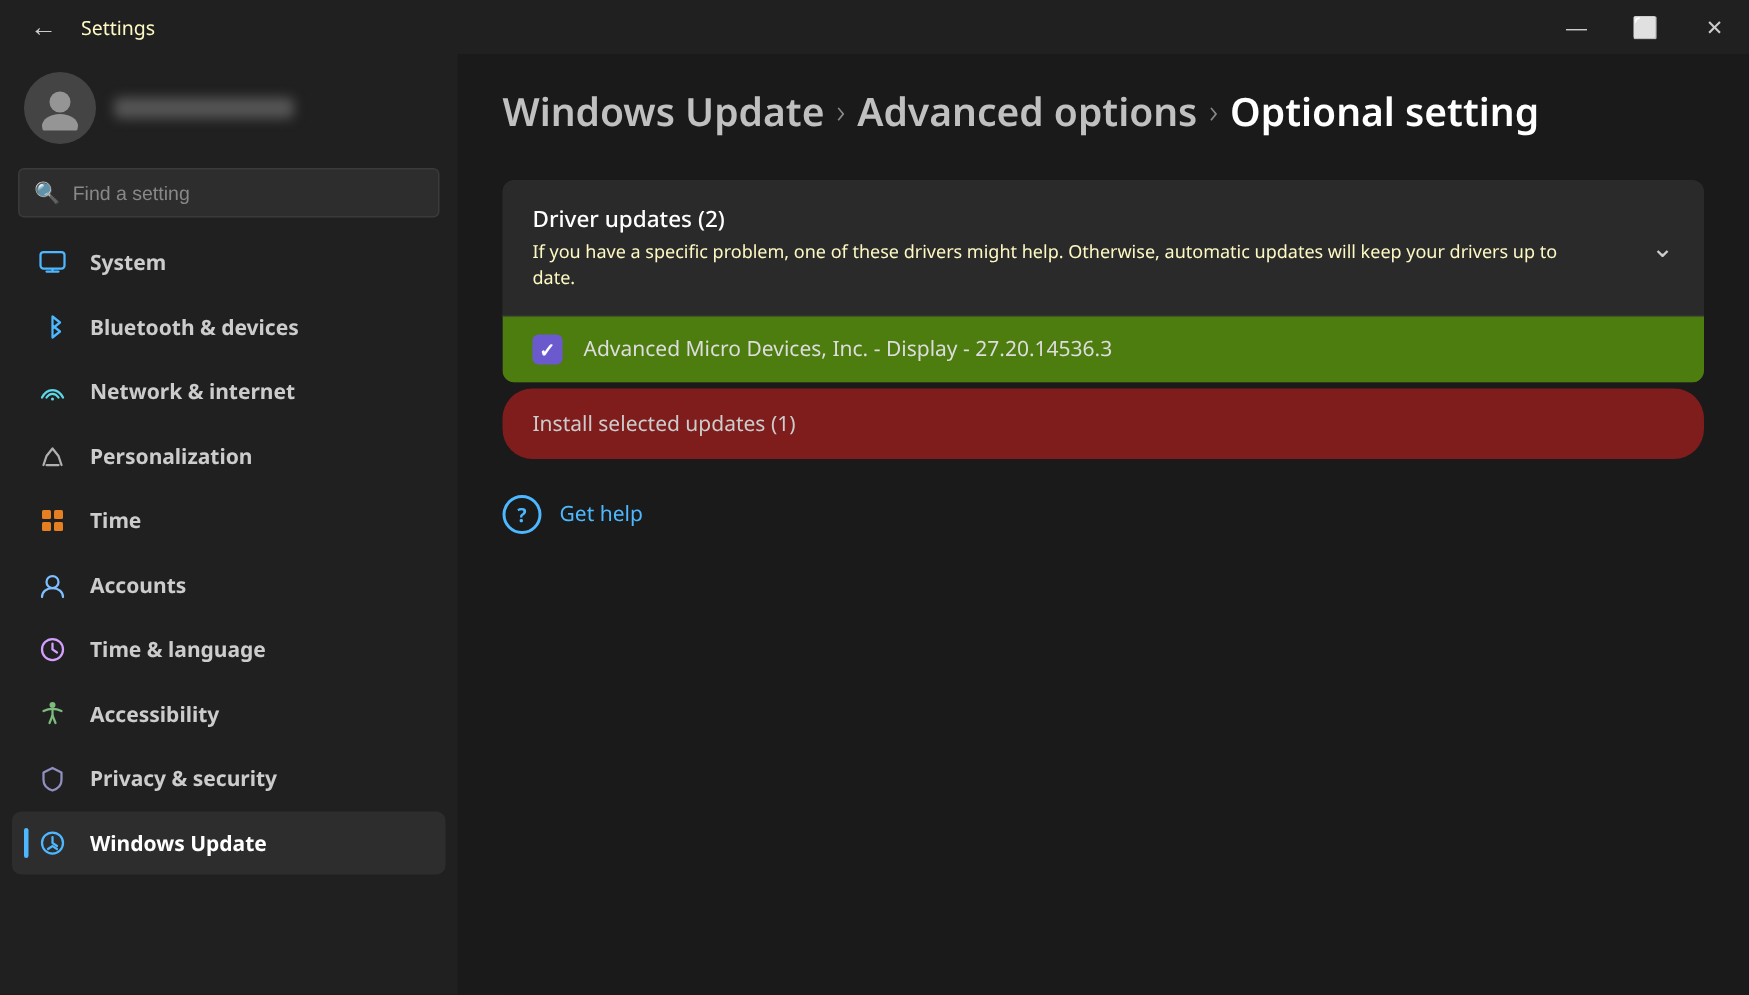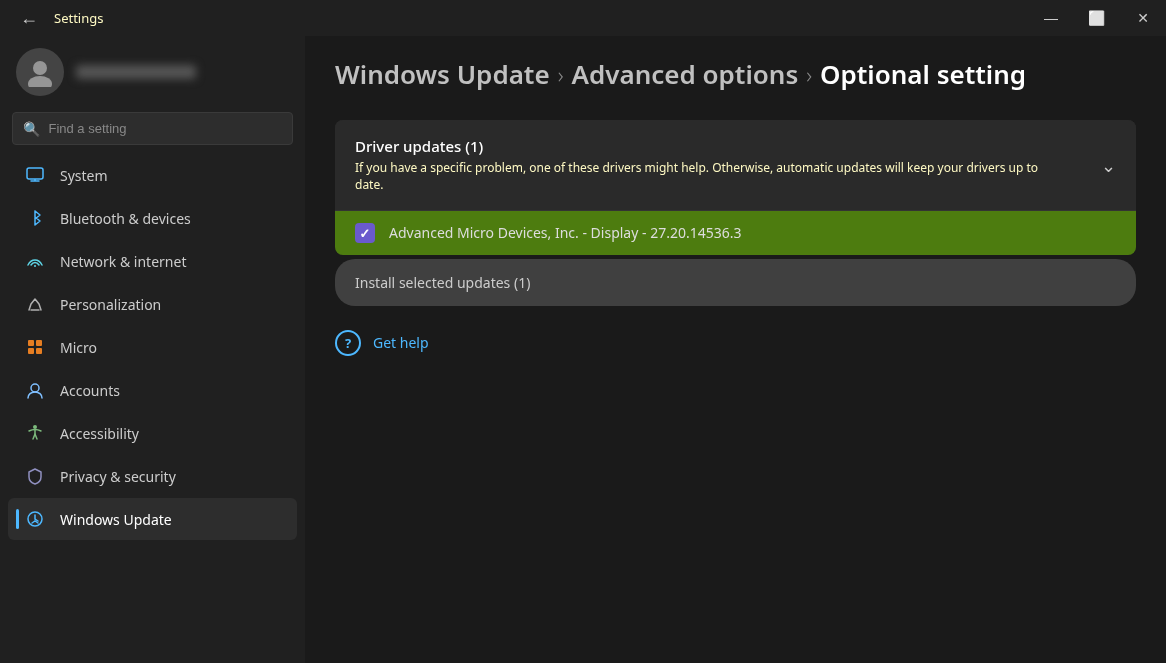--- a/index.html
+++ b/index.html
@@ -117,20 +117,21 @@
     .nav-item {
       display: flex;
       align-items: center;
       gap: 14px;
       padding: 10px 16px;
       cursor: pointer;
       border-radius: 6px;
       margin: 1px 8px;
       font-size: 14px;
       color: #ccc;
+      font-weight: bold;
     }
     .nav-item.active {
       background: #2d2d2d;
       color: #fff;
     }
     .nav-item .nav-icon {
       width: 22px;
       height: 22px;
       display: flex;
       align-items: center;
@@ -254,21 +255,21 @@
       font-size: 14px;
       color: #ddd;
     }
 
     
     .install-row {
       display: flex;
       align-items: center;
       justify-content: space-between;
       padding: 14px 20px;
-      background: #404040;
+      background: #7f1d1d;
       border-radius: 20px;
       margin-top: 4px;
       gap: 43px;
     }
     .install-label {
       font-size: 14px;
       color: #ccc;
     }
     .download-btn {
       padding: 8px 20px;
@@ -394,30 +395,39 @@
     </div>
         <div class="nav-item">
       <span class="nav-icon apps">
             <svg width="18" height="18" viewBox="0 0 18 18" fill="none">
               <rect x="2" y="2" width="6" height="6" rx="1" fill="#e67e22"></rect>
               <rect x="10" y="2" width="6" height="6" rx="1" fill="#e67e22"></rect>
               <rect x="2" y="10" width="6" height="6" rx="1" fill="#e67e22"></rect>
               <rect x="10" y="10" width="6" height="6" rx="1" fill="#e67e22"></rect>
             </svg>
           </span>
-      <span>Micro</span>
+      <span>Time</span>
     </div>
         <div class="nav-item">
       <span class="nav-icon accounts">
             <svg width="18" height="18" viewBox="0 0 18 18" fill="none">
               <circle cx="9" cy="7" r="4" stroke="#7fbfff" stroke-width="1.5"></circle>
               <path d="M2 17c0-3.5 3-6 7-6s7 2.5 7 6" stroke="#7fbfff" stroke-width="1.5" stroke-linecap="round"></path>
             </svg>
           </span>
       <span>Accounts</span>
+    </div>
+        <div class="nav-item">
+      <span class="nav-icon time">
+            <svg width="18" height="18" viewBox="0 0 18 18" fill="none">
+              <circle cx="9" cy="9" r="7" stroke="#d4a0ff" stroke-width="1.5"></circle>
+              <path d="M9 5v4l3 2" stroke="#d4a0ff" stroke-width="1.5" stroke-linecap="round"></path>
+            </svg>
+          </span>
+      <span>Time &amp; language</span>
     </div>
         <div class="nav-item">
       <span class="nav-icon accessibility">
             <svg width="18" height="18" viewBox="0 0 18 18" fill="none">
               <circle cx="9" cy="3" r="2" fill="#7dbb7d"></circle>
               <path d="M3 7c2-1 4-1.5 6-1.5S13 6 15 7" stroke="#7dbb7d" stroke-width="1.5" stroke-linecap="round"></path>
               <path d="M9 5.5V10l-2 5" stroke="#7dbb7d" stroke-width="1.5" stroke-linecap="round"></path>
               <path d="M9 10l2 5" stroke="#7dbb7d" stroke-width="1.5" stroke-linecap="round"></path>
             </svg>
           </span>
@@ -451,21 +461,21 @@
       <span class="crumb-link">Windows Update</span>
       <span class="crumb-separator">›</span>
       <span class="crumb-link">Advanced options</span>
       <span class="crumb-separator">›</span>
       <span class="crumb-current">Optional setting</span>
     </div>
 
     <div class="updates-section">
       <div class="section-header">
         <div class="section-header-text">
-          <div class="section-title">Driver updates (1)</div>
+          <div class="section-title">Driver updates (2)</div>
           <div class="section-subtitle">If you have a specific problem, one of these drivers might help. Otherwise, automatic updates will keep your drivers up to date.</div>
         </div>
         <span class="chevron-icon">⌄</span>
       </div>
 
       <div class="update-item">
         <div class="checkbox-checked"></div>
         <span class="update-name">Advanced Micro Devices, Inc. - Display - 27.20.14536.3</span>
       </div>
     </div>

